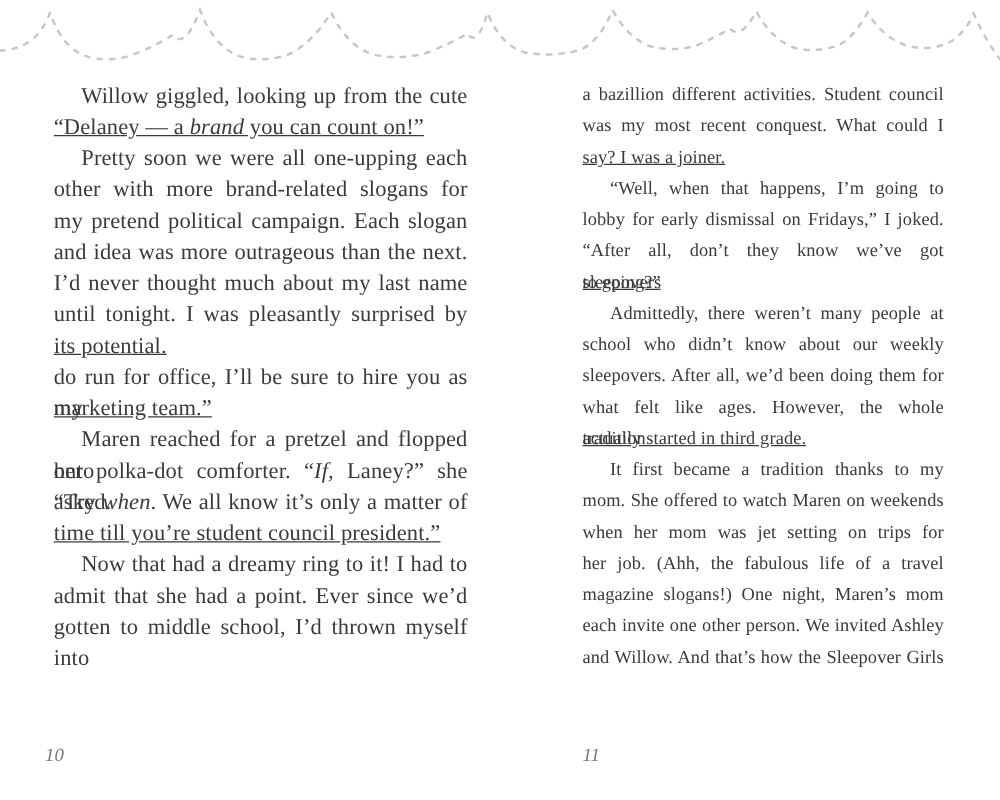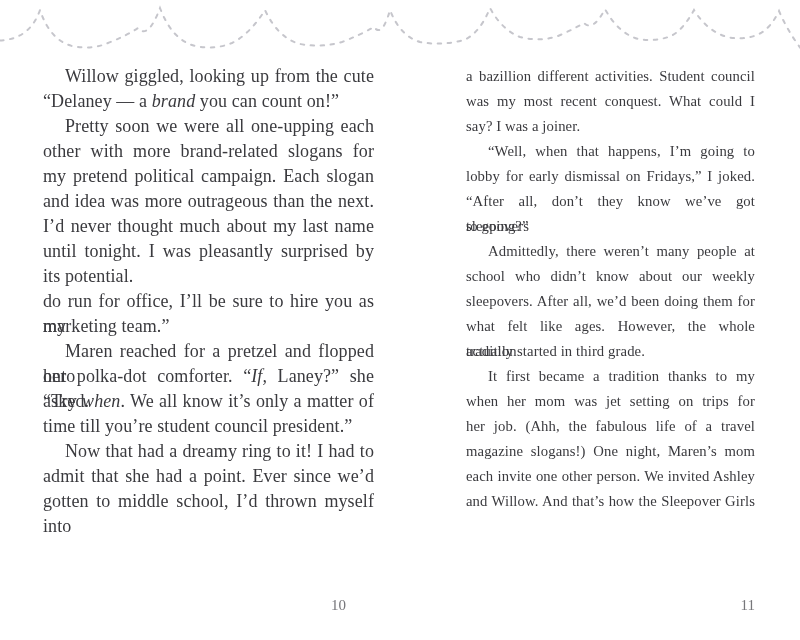--- a/index.html
+++ b/index.html
@@ -23,27 +23,28 @@
   }
   #left-col  { left: 43px;  width: 331px; font-size: 18px; }
   #right-col { left: 466px; width: 289px; font-size: 14.7px; }
   .line {
     line-height: 25px;
     height: 25px;
     text-align: justify;
     text-align-last: justify;
     letter-spacing: 0.1px;
   }
-  .line.last { text-align-last: left; }
+  .line.last { text-align-last: left; text-decoration: underline; }
   .line.indent { text-indent: 22px; }
   .line i { font-style: italic; }
   .page-number {
     position: absolute;
     top: 597px;
-    text-align: right;
+    text-align: left;
+    font-style: italic;
     font-size: 15px;
     color: #76767a;
   }
   #page-num-left  { left: 36px;  width: 310px; }
   #page-num-right { left: 466px; width: 289px; }
 </style>
 </head>
 <body>
 
 <div id="spread">
@@ -86,20 +87,21 @@
       <div class="line indent">“Well, when that happens, I’m going to</div>
       <div class="line">lobby for early dismissal on Fridays,” I joked.</div>
       <div class="line">“After all, don’t they know we’ve got sleepovers</div>
       <div class="line last">to going?”</div>
       <div class="line indent">Admittedly, there weren’t many people at</div>
       <div class="line">school who didn’t know about our weekly</div>
       <div class="line">sleepovers. After all, we’d been doing them for</div>
       <div class="line">what felt like ages. However, the whole tradition</div>
       <div class="line last">actually started in third grade.</div>
       <div class="line indent">It first became a tradition thanks to my</div>
+      <div class="line">mom. She offered to watch Maren on weekends</div>
       <div class="line">when her mom was jet setting on trips for</div>
       <div class="line">her job. (Ahh, the fabulous life of a travel</div>
       <div class="line">magazine slogans!) One night, Maren’s mom</div>
       <div class="line">each invite one other person. We invited Ashley</div>
       <div class="line">and Willow. And that’s how the Sleepover Girls</div>
     </div>
 
   <div id="page-num-left" class="page-number">10</div>
 
   <div id="page-num-right" class="page-number">11</div>

